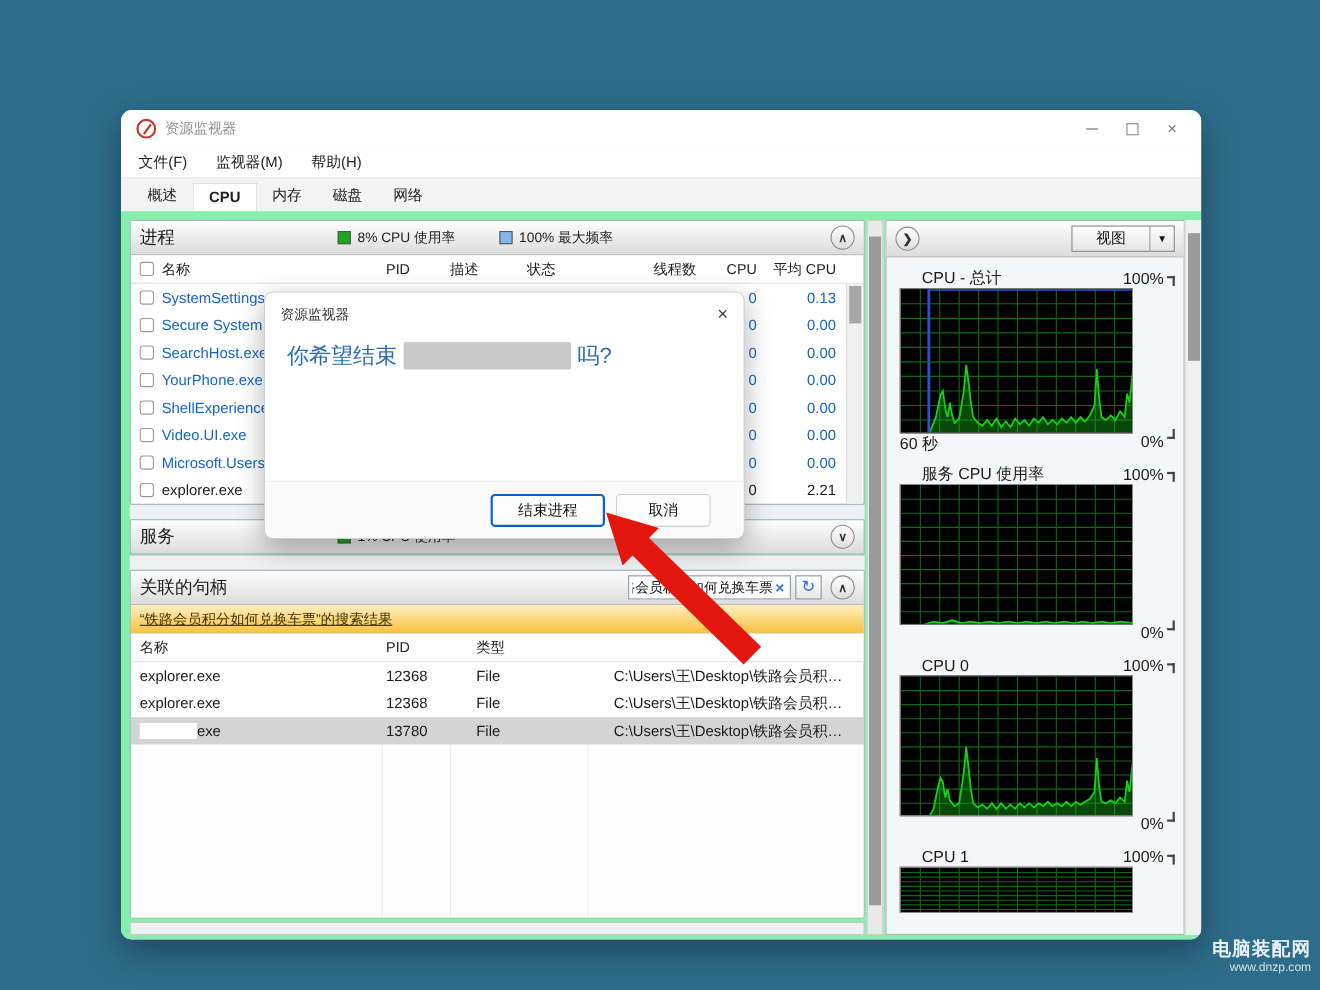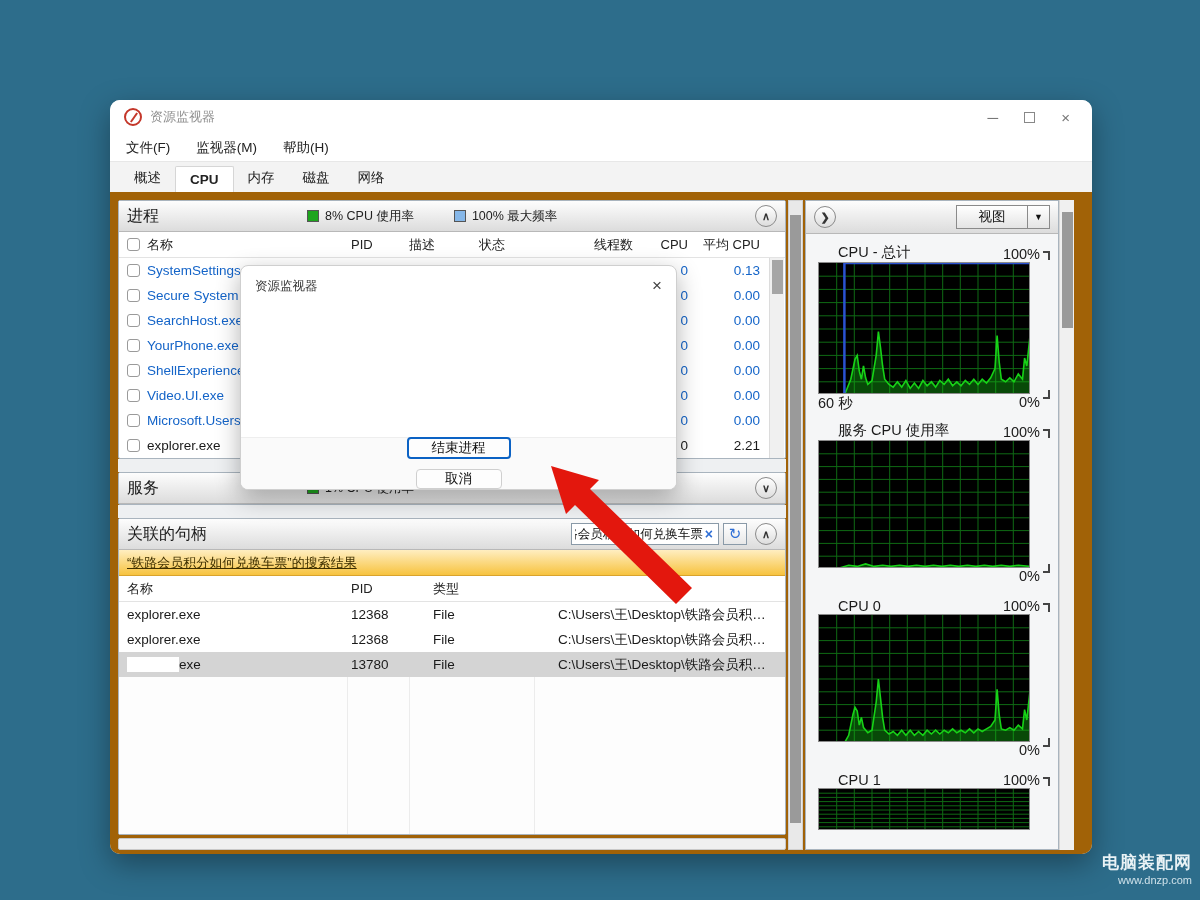--- a/index.html
+++ b/index.html
@@ -21,21 +21,21 @@
   .maxi { font-size:12px; border:1.5px solid #888; width:11px; height:11px; display:inline-block; margin-top:3px; }
 
   .menubar { height:28px; background:#fff; display:flex; align-items:center; gap:26px;
     padding:0 16px; font-size:13.5px; color:#222; border-bottom:1px solid #e7e7e7; }
 
   .tabbar { height:30px; background:#f3f3f3; display:flex; align-items:flex-end; padding:0 10px; }
   .tab { padding:5px 14px; font-size:13.5px; color:#222; }
   .tab.active { background:#fff; border:1px solid #d6d6d6; border-bottom:none; font-weight:bold;
     border-radius:2px 2px 0 0; }
 
-  .content { flex:1; display:flex; padding:8px 18px 4px 8px; gap:0; background:#a16207; min-height:0; }
+  .content { flex:1; display:flex; padding:8px 0 4px 8px; gap:0; background:#86efac; min-height:0; }
 
   
   .left-pane { width:668px; display:flex; flex-direction:column; min-height:0; }
   .section { border:1px solid #a9b4be; background:#fff; border-radius:2px; }
   .sec-header { height:31px; display:flex; align-items:center; padding:0 8px;
     background:linear-gradient(#fdfdfd,#dcdcdc); border-bottom:1px solid #b8b8b8; }
   .sec-title { font-size:16px; color:#1a1a1a; width:180px; }
   .legend { display:flex; align-items:center; gap:6px; font-size:12.5px; color:#222; margin-right:40px; }
   .sq { width:12px; height:12px; border:1px solid #555; }
   .sq.green { background:#1ea51e; }
@@ -114,21 +114,21 @@
 
   
   .dialog { position:absolute; left:240px; top:265px; width:437px; height:225px; background:#fff;
     border-radius:8px; box-shadow:0 8px 24px rgba(0,0,0,.3); z-index:20; overflow:hidden; border:1px solid #cfcfcf; }
   .dlg-title { display:flex; align-items:center; padding:10px 14px 4px 14px; font-size:12.5px; color:#333; }
   .dlg-x { margin-left:auto; font-size:17px; color:#444; }
   .dlg-head { padding:10px 20px 0 20px; font-size:20px; color:#2b6cb8; display:flex; align-items:center; flex-wrap:wrap; }
   .head-redact { display:inline-block; width:152px; height:25px; background:#c9c9c9; border-radius:2px; margin:0 6px; }
   .dlg-body { padding:12px 20px 0 20px; font-size:13.5px; color:#1a1a1a; line-height:1.7; }
   .dlg-footer { position:absolute; left:0; right:0; bottom:0; height:52px; background:#fafafa;
-    border-top:1px solid #eee; display:flex; align-items:center; justify-content:flex-end; gap:10px; padding:0 14px;flex-direction:column; }
+    border-top:1px solid #eee; display:flex; align-items:center; justify-content:flex-end; gap:10px; padding:0 30px; }
   .dlg-btn { min-width:86px; height:30px; background:#fdfdfd; border:1px solid #cfcfcf; border-radius:4px;
     font-size:13.5px; color:#111; display:flex; align-items:center; justify-content:center; }
   .dlg-btn.primary { border:2px solid #0b62c4; width:104px; }
 
   
   .overlay { position:absolute; inset:0; pointer-events:none; z-index:30; }
   .watermark { position:absolute; right:8px; bottom:14px; text-align:right; color:#e9f2f5; z-index:5; }
   .wm1 { font-size:17px; font-weight:bold; letter-spacing:1px; }
   .wm2 { font-size:11px; color:#cfe2ea; }
 </style>
@@ -519,20 +519,25 @@
         <div class="thumb"></div>
       </div>
   </div>
 </div>
 
 <div class="dialog">
   <div class="dlg-title">
     <span>资源监视器</span>
     <span class="dlg-x">×</span>
   </div>
+  <div class="dlg-head">
+    <span>你希望结束</span>
+    <span class="head-redact"></span>
+    <span>吗?</span>
+  </div>
   <div class="dlg-footer">
     <div class="dlg-btn primary">结束进程</div>
     <div class="dlg-btn">取消</div>
   </div>
 </div>
 
 <svg class="overlay" width="1200" height="900">
   <polygon points="551,466 599,480 590,489 692,588 676,604 575,505 566,514" fill="#e3170d"></polygon>
 </svg>
 

